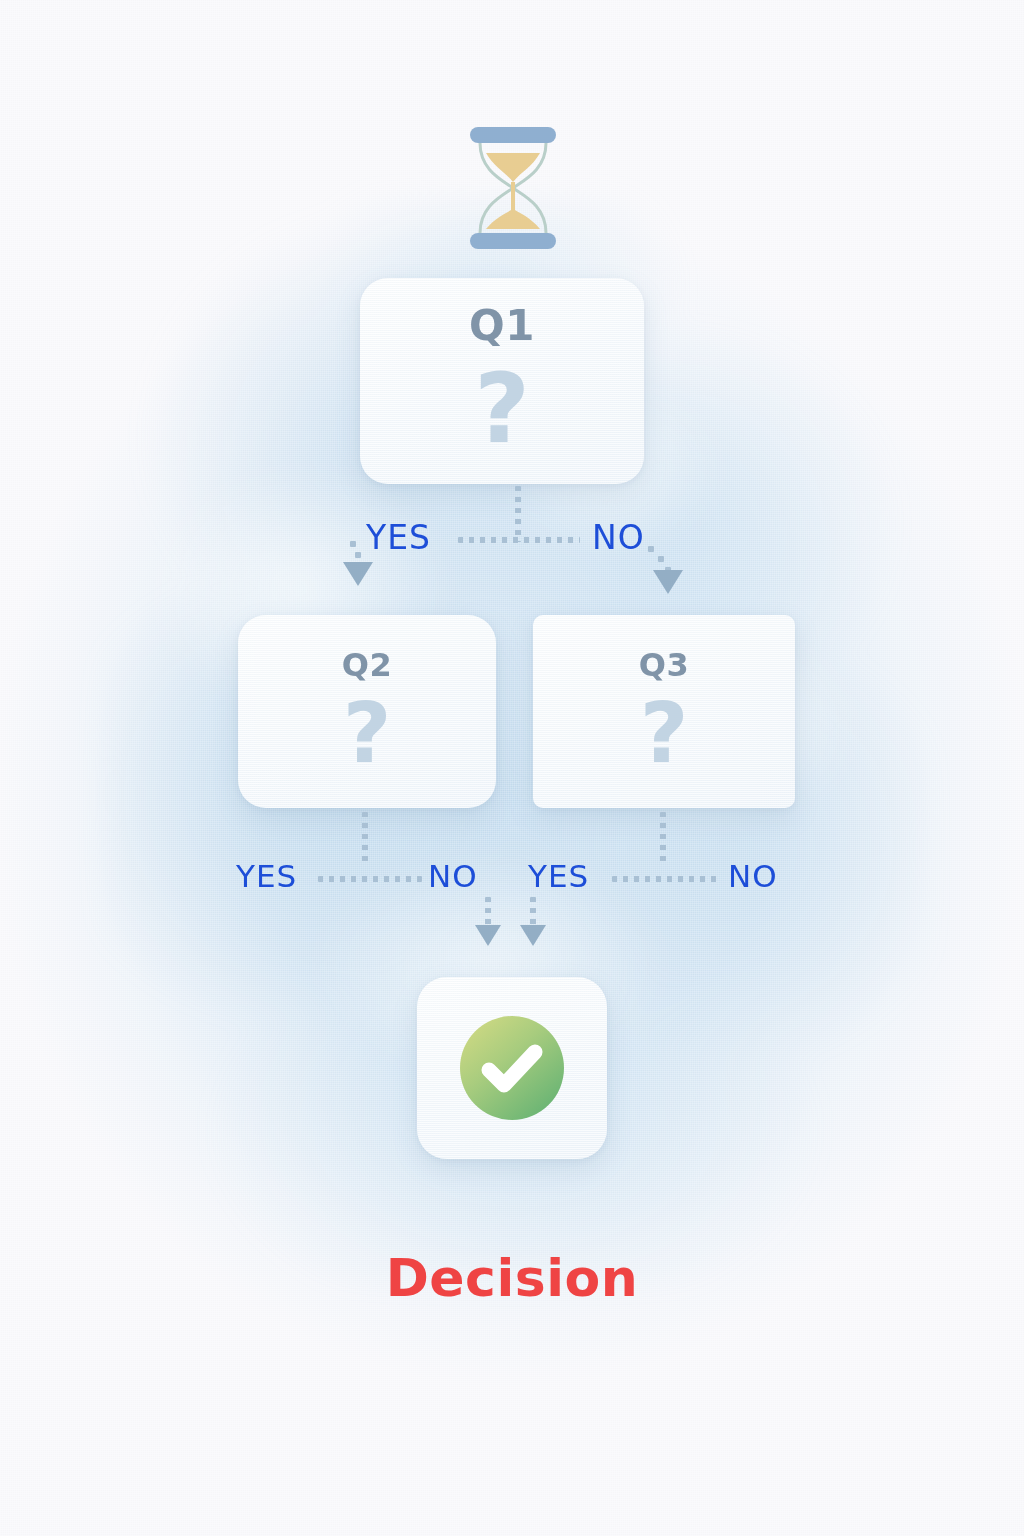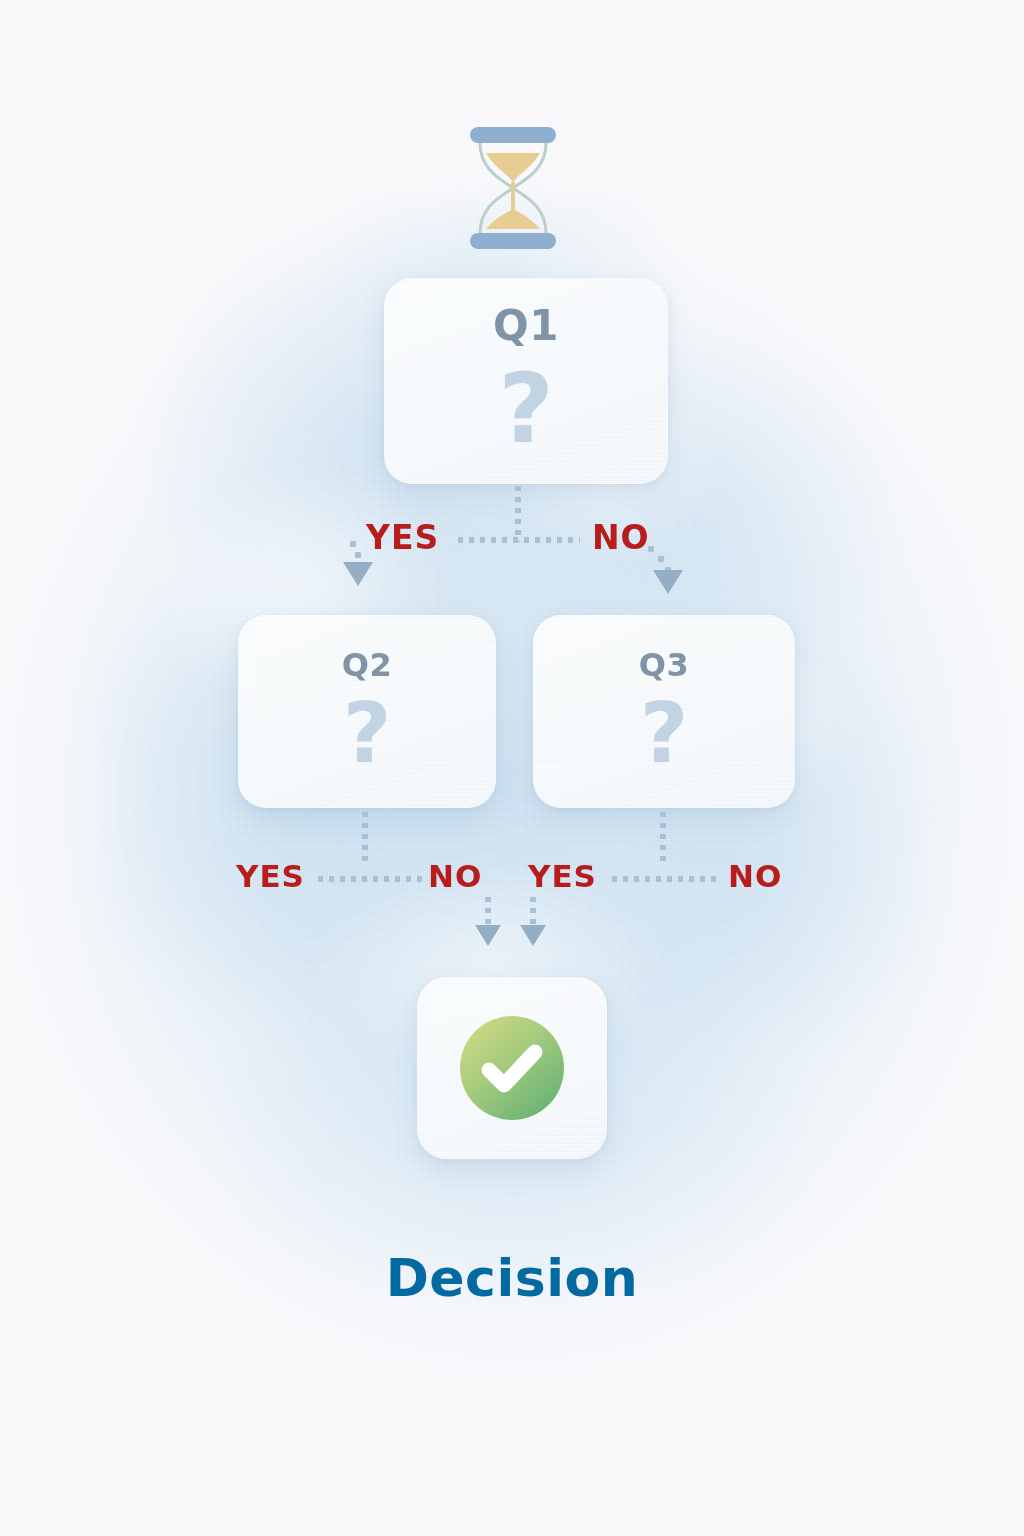--- a/index.html
+++ b/index.html
@@ -75,26 +75,26 @@
     line-height: 1;
   }
   .card-glyph {
     font-size: 92px;
     font-weight: bold;
     color: #c2d4e3;
     line-height: 1;
     margin-top: 14px;
   }
 
-  #node-q1 { left: 384px; top: 278px; width: 284px; height: 206px; }
+  #node-q1 { left: 360px; top: 278px; width: 284px; height: 206px; }
   #node-q1 .card-title { font-size: 42px; }
   #node-q1 .card-glyph { font-size: 96px; }
 
   #node-q2 { left: 238px; top: 615px; width: 258px; height: 193px; }
-  #node-q3 { left: 533px; top: 615px; width: 262px; height: 193px; }
+  #node-q3 { left: 533px; top: 615px; width: 262px; height: 193px; border-radius: 10px; }
   #node-q2 .card-title, #node-q3 .card-title { font-size: 32px; }
   #node-q2 .card-glyph, #node-q3 .card-glyph { font-size: 84px; margin-top: 10px; }
 
   #node-decision {
     left: 417px; top: 977px; width: 190px; height: 182px;
     border-radius: 30px;
   }
 
   
   #hourglass { position: absolute; left: 460px; top: 125px; width: 106px; height: 126px; }
@@ -135,35 +135,35 @@
   .diag-dot {
     position: absolute;
     width: 6px; height: 6px;
     background: #a9c0d4;
     border-radius: 1px;
   }
 
   .edge-label {
     position: absolute;
     font-size: 33px;
-    font-weight: bold;
-    color: #b91c1c;
+    font-weight: normal;
+    color: #1d4ed8;
     letter-spacing: 1px;
     white-space: nowrap;
     line-height: 1;
   }
   .edge-label.sm { font-size: 31px; }
 
   #caption {
     position: absolute;
     left: 0; top: 1248px; width: 1024px;
     text-align: center;
     font-size: 52px;
     font-weight: bold;
-    color: #0369a1;
+    color: #ef4444;
     letter-spacing: 0.5px;
   }
 </style>
 </head>
 <body>
 
 <div id="canvas">
 
   <div id="wash-base" class="wash"></div>
   <div id="wash-blob-1" class="wash"></div>

